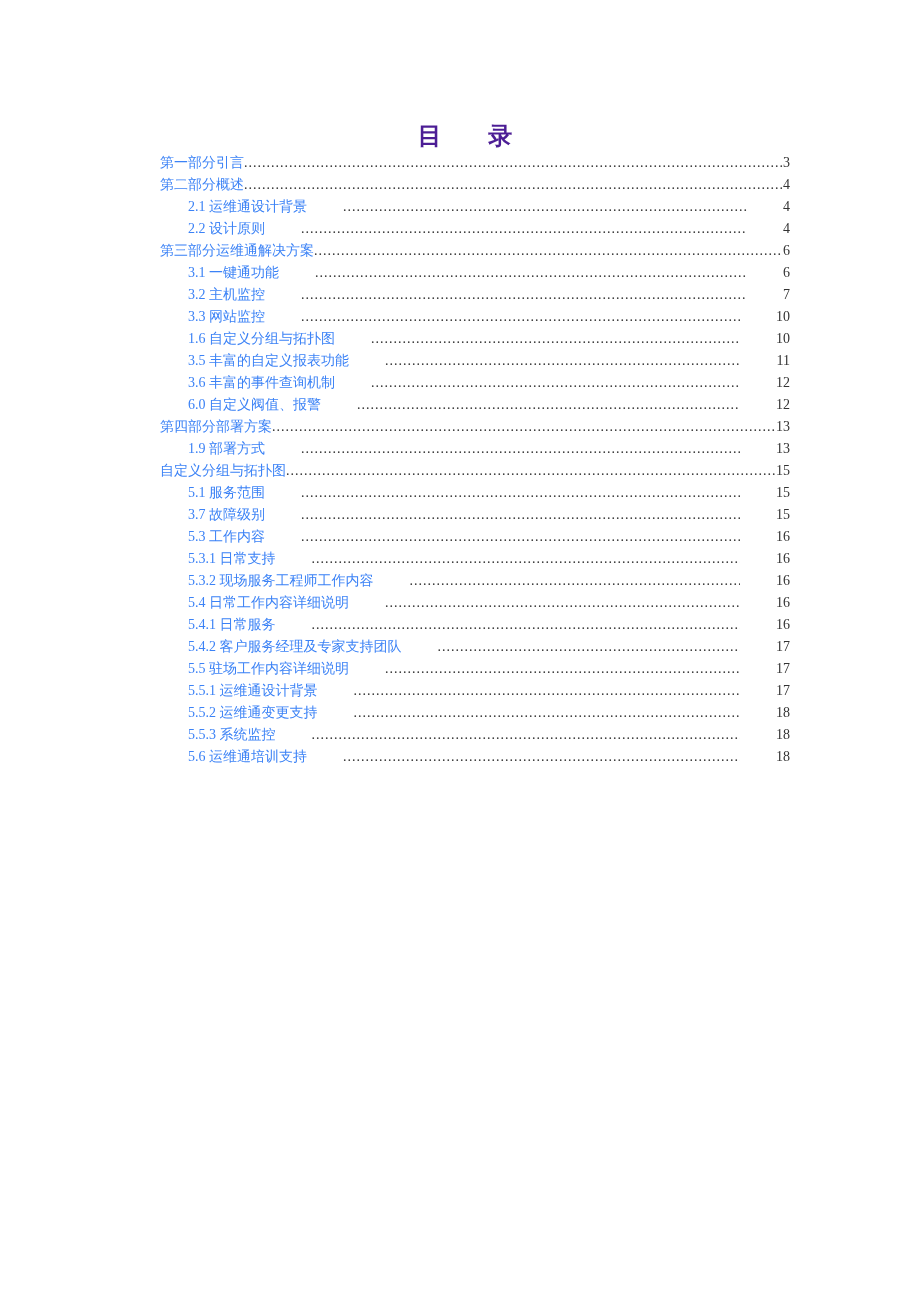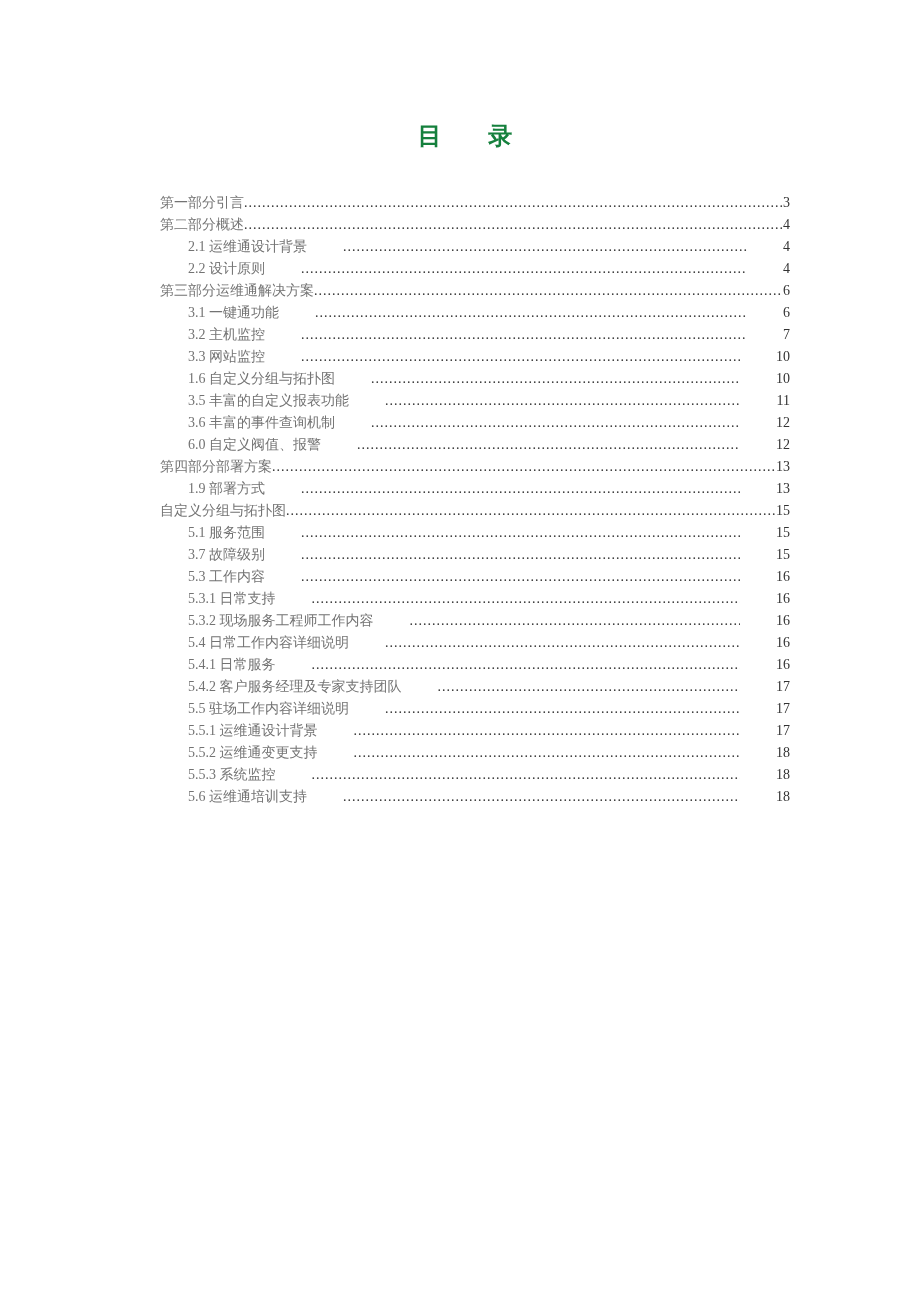--- a/index.html
+++ b/index.html
@@ -12,23 +12,22 @@
       height: 1302px;
       background: #ffffff;
       font-family: "SimSun", "宋体", serif;
       color: #333333;
       padding: 120px 130px 0 160px;
     }
     .title {
       text-align: center;
       font-size: 24px;
       font-weight: bold;
-      color: #15803d;
+      color: #4c1d95;
       letter-spacing: 20px;
-      margin-bottom: 40px;
       font-family: "SimHei", "黑体", sans-serif;
     }
     .toc {
       font-size: 14px;
       line-height: 1.5;
     }
     .toc-entry {
       display: flex;
       align-items: baseline;
       white-space: nowrap;
@@ -36,21 +35,21 @@
     }
     .toc-entry.level-1 {
       padding-left: 0;
     }
     .toc-entry.level-2 {
       padding-left: 28px;
       gap: 36px;
     }
     .toc-label {
       flex-shrink: 0;
-      color: #737373;
+      color: #3b82f6;
     }
     .toc-dots {
       flex: 1;
       overflow: hidden;
       color: #333333;
       letter-spacing: 1px;
     }
     .toc-dots::before {
       content: "...................................................................................................................................................................................................";
     }

